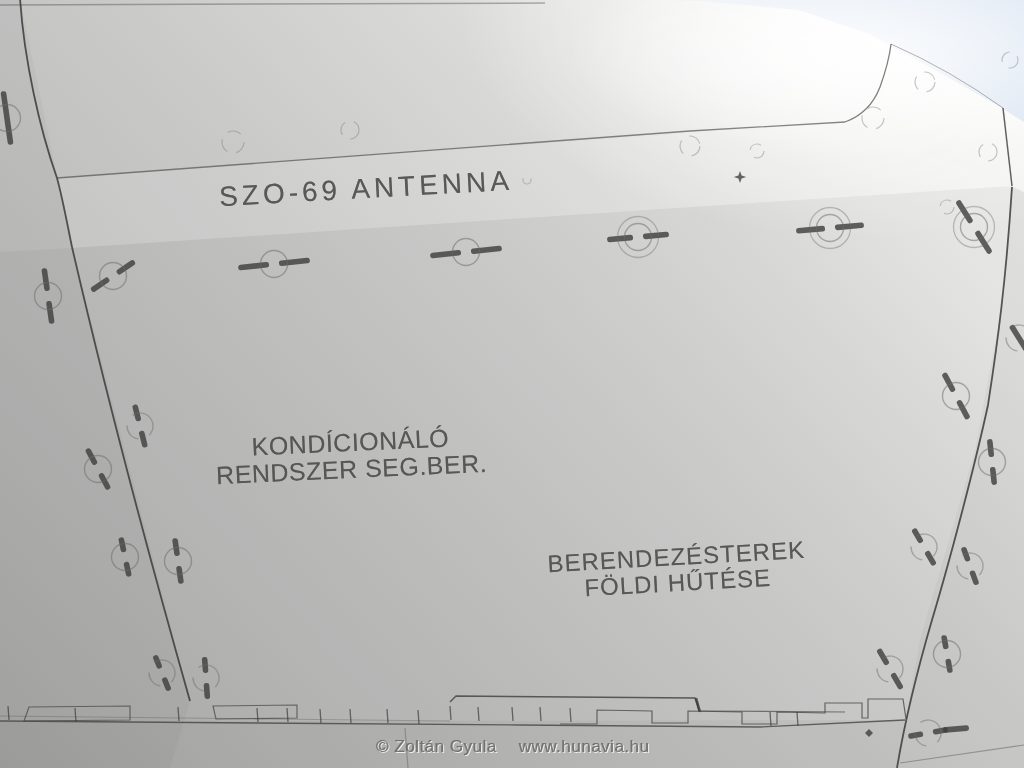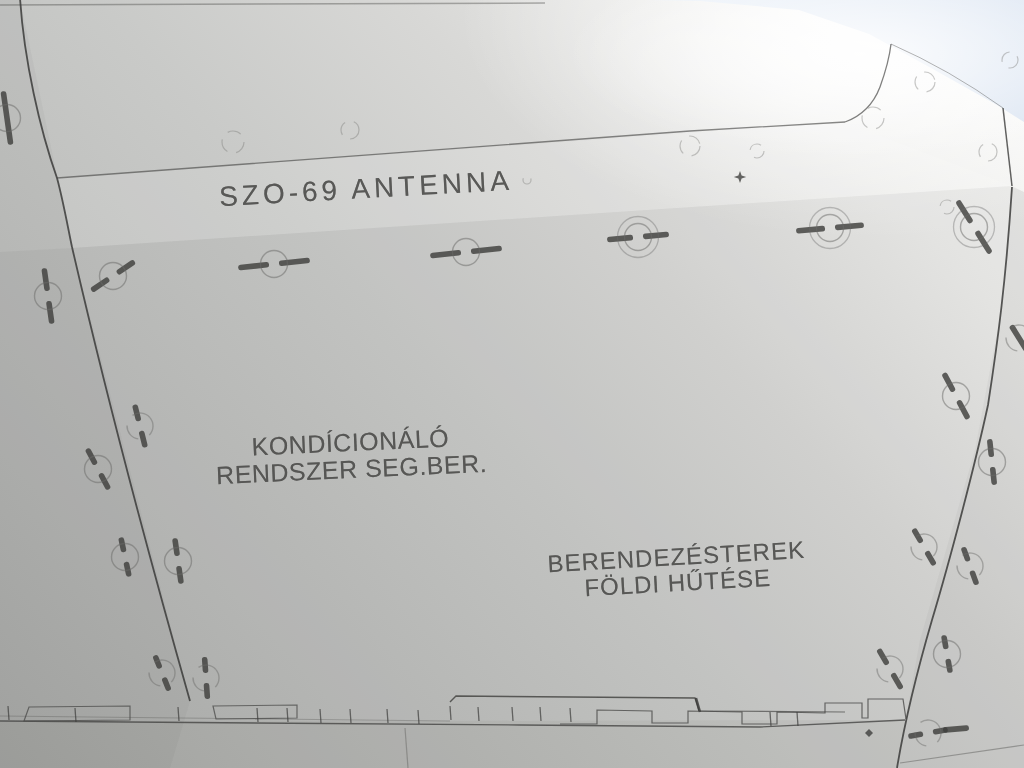--- a/index.html
+++ b/index.html
@@ -234,14 +234,17 @@
   <div class="stencil kond-label" style="left:351px;top:456px;">
     <div>KONDÍCIONÁLÓ</div>
     <div>RENDSZER SEG.BER.</div>
   </div>
 
   <div class="stencil berend-label" style="left:677px;top:570px;">
     <div>BERENDEZÉSTEREK</div>
     <div>FÖLDI HŰTÉSE</div>
   </div>
 
+  <div class="watermark">
+    <span class="author">© Zoltán Gyula</span><span class="site">www.hunavia.hu</span>
+  </div>
 
 </div>
 
 </body></html>

